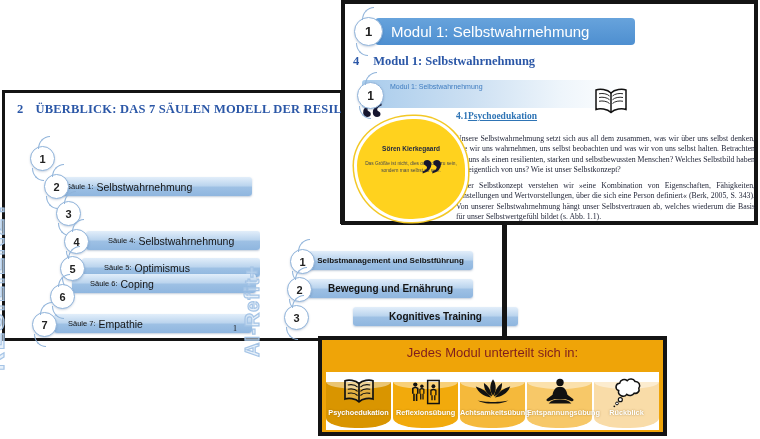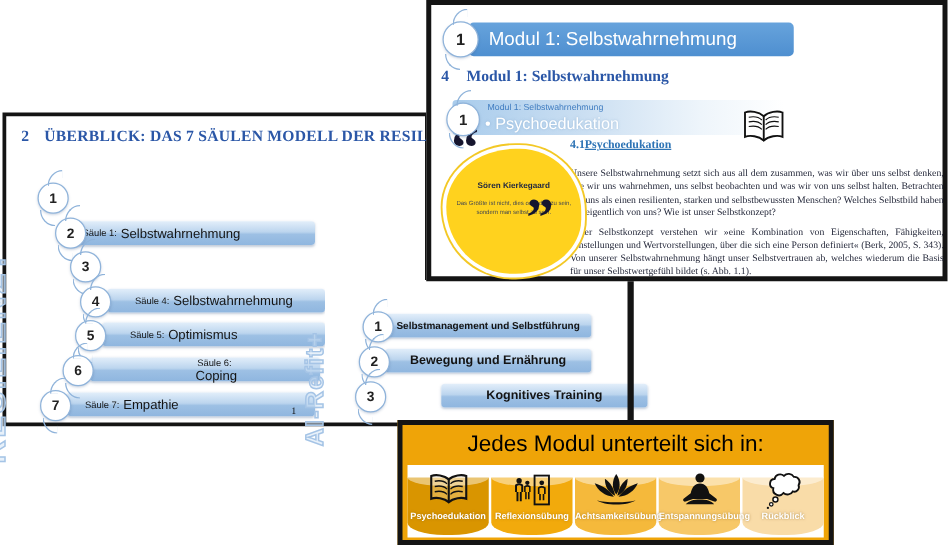--- a/index.html
+++ b/index.html
@@ -90,21 +90,21 @@
   #blob-line2{top:49px;}
   .bigquote{position:absolute;font-family:"Liberation Serif",serif;font-weight:bold;
             font-size:44px;line-height:30px;color:#15152e;z-index:2;}
   #quote-open{left:16px;top:100px;}
   #quote-close{left:76px;top:156px;}
 
   
   #banner{left:318px;top:336px;width:349px;height:100px;border:4px solid #141414;
           background:#efa408;z-index:4;box-sizing:border-box;}
   #banner-title{position:absolute;left:0;top:5px;width:100%;text-align:center;
-                color:#000000;font-size:18px;}
+                color:#7f1d1d;font-size:13px;}
   #cyl-band{position:absolute;left:4px;top:32px;width:333px;height:58px;background:#fff;
             display:flex;gap:2px;align-items:flex-end;}
   .cyl{position:relative;flex:1;height:46px;margin-bottom:2px;
        border-radius:0 0 45% 45% / 0 0 10px 10px;
        display:flex;flex-direction:column;align-items:center;}
   .cyl::before{content:"";position:absolute;left:0;right:0;top:-7px;height:14px;
        border-radius:50%;background:rgba(255,255,255,.45);}
   .cyl-icon{position:relative;z-index:2;margin-top:-4px;}
   .cyl-label{position:absolute;z-index:3;bottom:11px;left:0;width:100%;text-align:center;
        color:#fff;font-weight:bold;font-size:7.3px;text-shadow:0 0 2px rgba(120,80,0,.55);
@@ -150,21 +150,21 @@
         <span>5</span>
       </div>
     <div class="bluebar" style="left:77px;top:165px;width:156px;padding-left:22px;">
       <span class="pre">Säule 5:</span>
       <span class="lab">Optimismus</span>
     </div>
 
     <div class="ncircle" style="left:45px;top:191px;">
         <span>6</span>
       </div>
-    <div class="bluebar" style="left:67px;top:193px;width:166px;padding-left:18px;flex-direction:column;">
+    <div class="bluebar" style="left:67px;top:181px;width:166px;padding-left:18px;">
       <span class="pre">Säule 6:</span>
       <span class="lab">Coping</span>
     </div>
 
     <div class="ncircle" style="left:27px;top:219px;">
         <span>7</span>
       </div>
     <div class="bluebar" style="left:49px;top:221px;width:184px;padding-left:14px;">
       <span class="pre">Säule 7:</span>
       <span class="lab">Empathie</span>
@@ -207,21 +207,20 @@
     <div id="hdr-bar">
       <span>Modul 1: Selbstwahrnehmung</span>
     </div>
 
     <div id="heading4">
       <span class="hnum">4</span><span>Modul 1: Selbstwahrnehmung</span>
     </div>
 
     <div id="sub-bar">
       <span id="sub-kicker">Modul 1: Selbstwahrnehmung</span>
-      <span id="sub-title">• Psychoedukation</span>
     </div>
     <div class="ncircle" id="sub-circle">
         <span>1</span>
       </div>
 
     <span class="bookicon" style="left:248px;top:82px;">
       <svg width="36" height="32" viewBox="0 0 48 40">
         <path d="M24 8 C19 3 9 2 4 4 L4 30 C9 28 19 29 24 34 C29 29 39 28 44 30 L44 4 C39 2 29 3 24 8 Z" fill="#fff" stroke="#111" stroke-width="2"></path>
         <path d="M24 8 L24 34" stroke="#111" stroke-width="2" fill="none"></path>
         <path d="M8 9 C13 8 19 9 22 12 M8 14 C13 13 19 14 22 17 M8 19 C13 18 19 19 22 22 M26 12 C29 9 35 8 40 9 M26 17 C29 14 35 13 40 14 M26 22 C29 19 35 18 40 19" stroke="#111" stroke-width="1.2" fill="none"></path>

